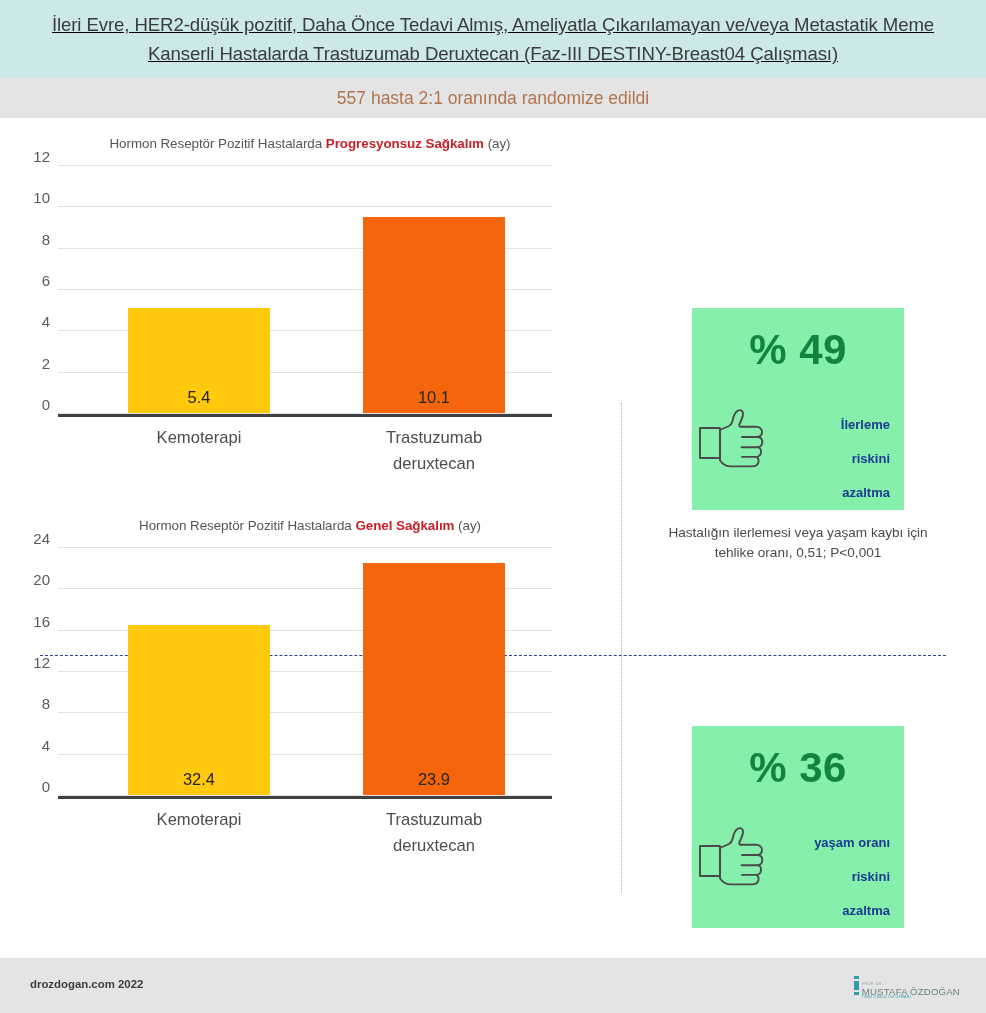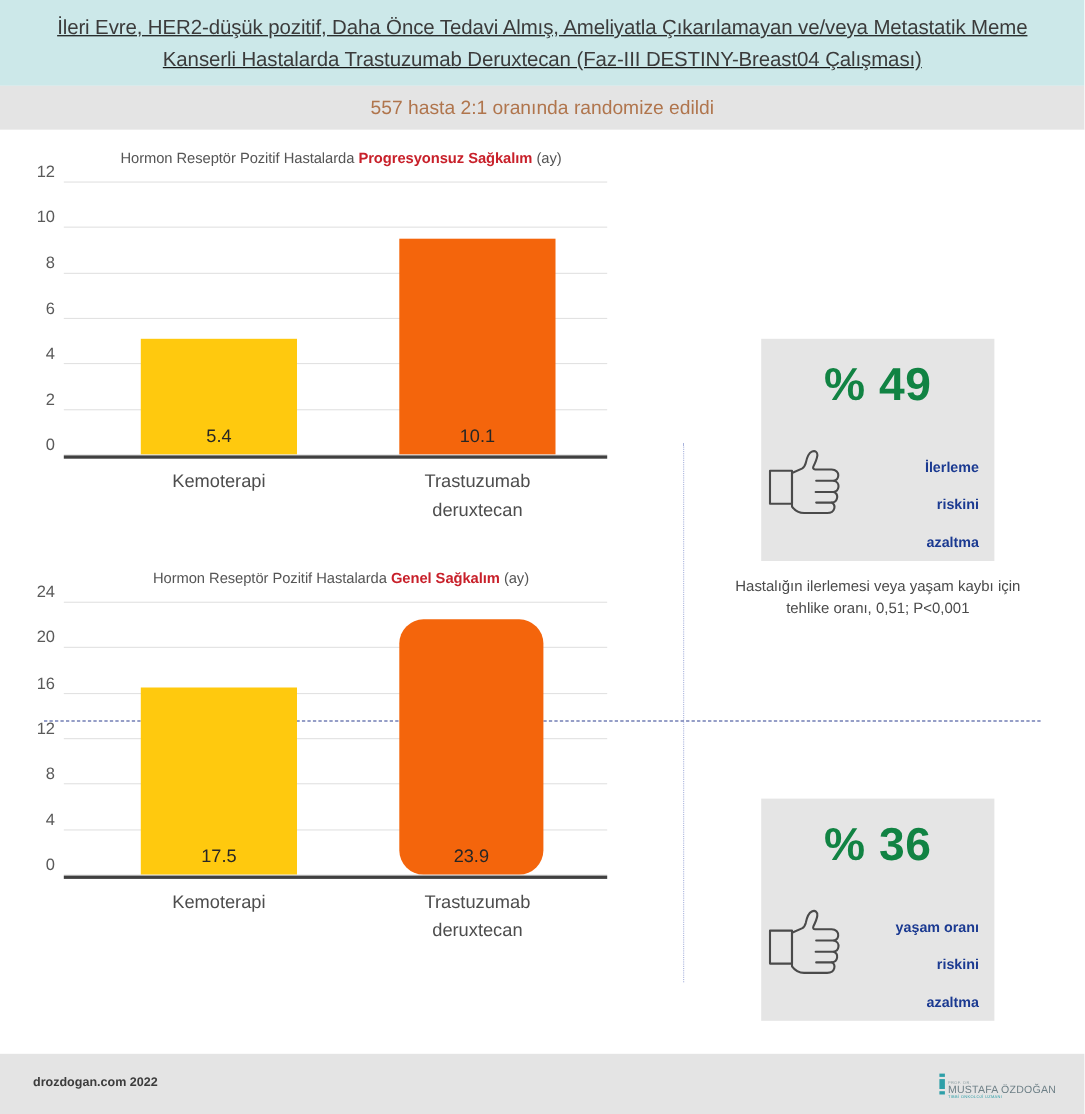--- a/index.html
+++ b/index.html
@@ -105,21 +105,21 @@
 
   
   .callout { position:absolute; width:300px; }
   .callout.top    { left:648px; top:190px; }
   .callout.bottom { left:648px; top:608px; }
 
   .callout-box {
     position:relative;
     width:212px; height:202px;
     margin:0 auto;
-    background:#e5e5e5;
+    background:#86efac;
   }
   .pct {
     position:absolute; left:0; right:0; top:18px;
     text-align:center;
     font-size:42px; font-weight:bold; color:#118343;
     letter-spacing:0.5px;
   }
   .callout-lines {
     position:absolute; right:14px; top:100px;
     text-align:right;
@@ -221,24 +221,24 @@
         <div class="gridline" style="top: 124px;"></div>
         <div class="tick-label" style="top: 124px;">12</div>
         <div class="gridline" style="top: 82.6667px;"></div>
         <div class="tick-label" style="top: 82.6667px;">16</div>
         <div class="gridline" style="top: 41.3333px;"></div>
         <div class="tick-label" style="top: 41.3333px;">20</div>
         <div class="gridline" style="top: 0px;"></div>
         <div class="tick-label" style="top: 0px;">24</div>
         <div class="axis-line"></div>
         <div class="bar" style="left: 70px; width: 142px; height: 169.983px; background: rgb(255, 201, 14);">
-          <span class="bar-value">17.5</span>
+          <span class="bar-value">32.4</span>
         </div>
         <div class="cat-label" style="left: 51px; width: 180px; top: 260px;">Kemoterapi</div>
-        <div class="bar" style="left: 305px; width: 131px; height: 232.149px; background: rgb(244, 101, 12); border-radius: 22px;">
+        <div class="bar" style="left: 305px; width: 142px; height: 232.149px; background: rgb(244, 101, 12);">
           <span class="bar-value">23.9</span>
         </div>
         <div class="cat-label" style="left: 286px; width: 180px; top: 260px;">Trastuzumab deruxtecan</div>
       </div>
   </div>
 
   <div class="callout top">
     <div class="callout-box">
       <div class="pct">% 49</div>
       <div class="thumb-icon">

